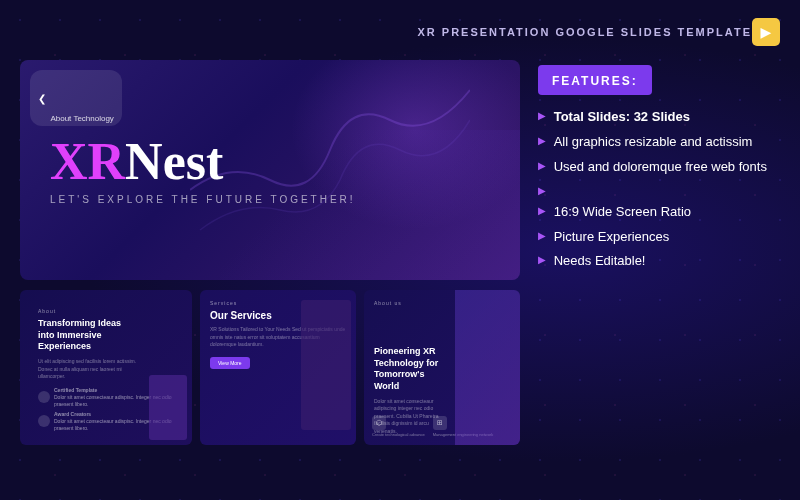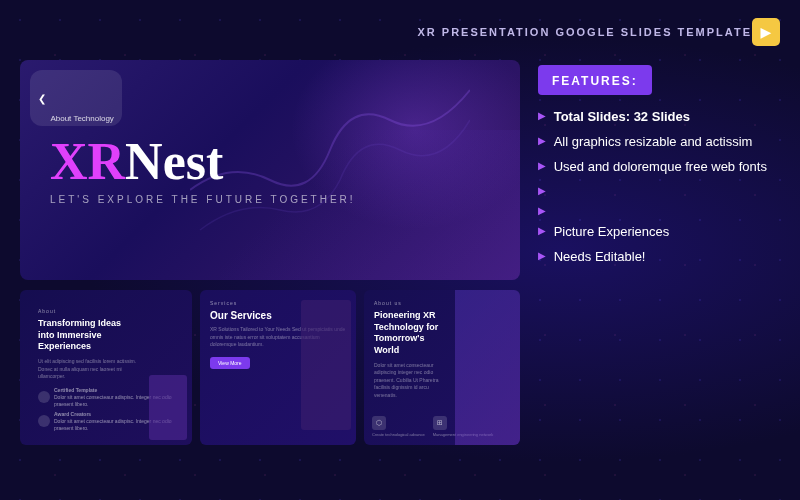--- a/index.html
+++ b/index.html
@@ -290,20 +290,21 @@
       letter-spacing: 1px;
       margin-bottom: 4px;
     }
     .mini-slide-3 .ms-title {
       color: white;
       font-size: 9px;
       font-weight: 700;
       line-height: 1.3;
       margin-bottom: 5px;
       width: 55%;
+      margin-top: 36px;
     }
     .mini-slide-3 .ms-body {
       color: rgba(255,255,255,0.4);
       font-size: 5px;
       line-height: 1.5;
       width: 55%;
     }
     .ms-icons-bottom {
       position: absolute;
       bottom: 8px; left: 8px;
@@ -541,20 +542,21 @@
         </div>
         <div class="feature-item">
           <span class="feature-arrow">▶</span>
           <span class="feature-text">Used and doloremque free web fonts</span>
         </div>
         <div class="feature-item">
           <span class="feature-arrow">▶</span>
         </div>
         <div class="feature-item">
           <span class="feature-arrow">▶</span>
+          <span class="feature-text">16:9 Wide Screen Ratio</span>
         </div>
         <div class="feature-item">
           <span class="feature-arrow">▶</span>
           <span class="feature-text">Picture Experiences</span>
         </div>
         <div class="feature-item">
           <span class="feature-arrow">▶</span>
           <span class="feature-text">Needs Editable!</span>
         </div>
       </div>

